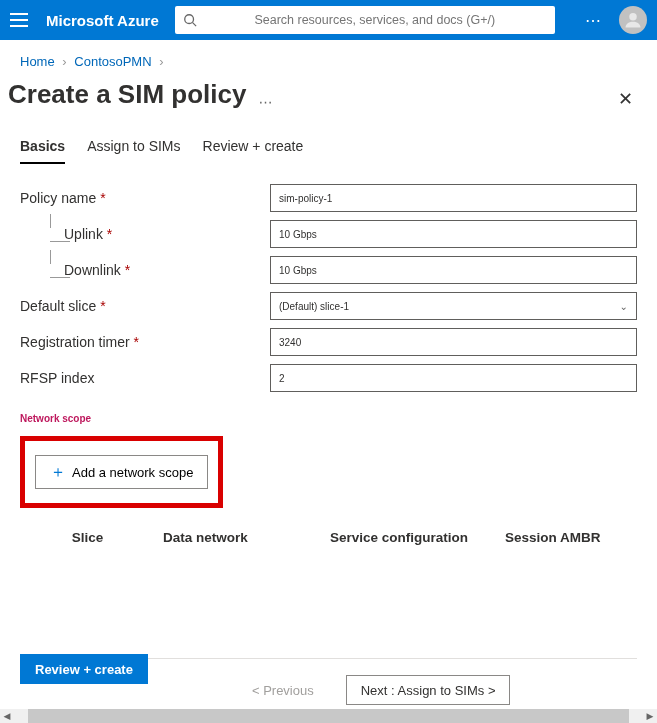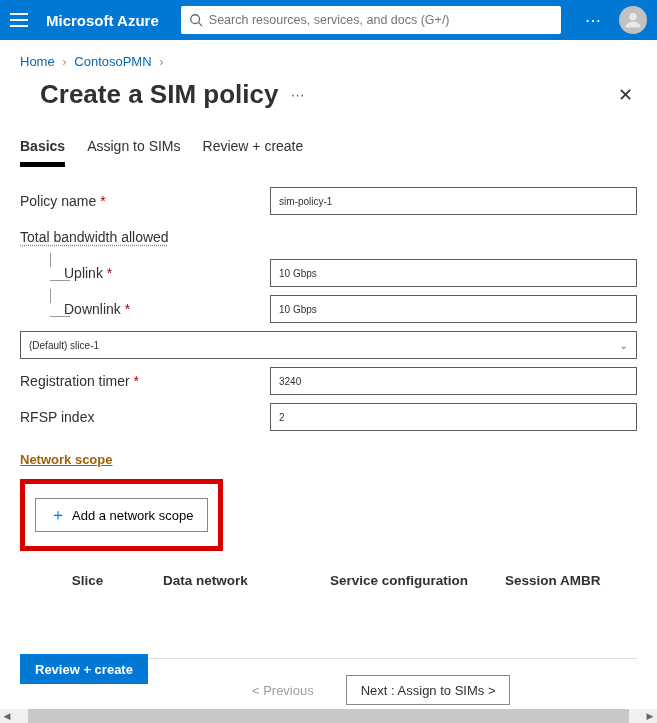--- a/index.html
+++ b/index.html
@@ -2,62 +2,62 @@
 <html><head>
 <meta charset="utf-8">
 <style>
   * { box-sizing: border-box; margin: 0; padding: 0; font-family: "Segoe UI", Arial, sans-serif; }
   body { width: 657px; height: 723px; overflow: hidden; background: #fff; position: relative; }
 
   
   .topbar { background: #0078d4; height: 40px; display: flex; align-items: center; padding: 0 10px; color: #fff; }
   .hamburger { width: 18px; height: 14px; display:flex; flex-direction:column; justify-content:space-between; margin-right: 18px; cursor:pointer;}
   .hamburger span { display:block; height:2px; background:#fff; }
-  .brand { font-size: 15px; font-weight: 600; margin-right: 22px; white-space: nowrap;}
+  .brand { font-size: 15px; font-weight: 600; margin-right: 16px; white-space: nowrap;}
   .searchbox { flex: 0 0 380px; background:#fff; height:28px; border-radius:2px; display:flex; align-items:center; padding:0 8px; }
-  .searchbox input { border:none; outline:none; flex:1; font-size:12.5px; color:#555; background:transparent;}
+  .searchbox input { border:none; outline:none; flex:1; font-size:12.5px; color:#555; background:transparent;text-align:center;}
   .topright { margin-left:auto; display:flex; align-items:center; gap:16px;}
   .more-dots { color:#fff; font-size:16px; letter-spacing:2px;}
   .avatar-circle { width:28px; height:28px; border-radius:50%; background:#c1c1c1; display:flex; align-items:center; justify-content:center;}
   .avatar-circle svg{ width:20px; height:20px;}
 
   
   .breadcrumbs { padding: 14px 20px 6px 20px; font-size: 13px; color: #0067b8; }
   .breadcrumbs a { color:#0067b8; text-decoration:none; }
   .breadcrumbs .sep { color:#999; margin:0 4px;}
 
   
-  .titlebar { padding: 4px 20px 22px 8px; display:flex; align-items:center;margin-left:32px;}
+  .titlebar { padding: 4px 20px 22px 8px; display:flex; align-items:flex-end;}
   .titlebar h1 { font-size: 26px; font-weight:600; color:#323130; }
   .title-more { margin-left:12px; color:#666; letter-spacing:2px; font-size:14px;}
   .title-close { margin-left:auto; margin-right:4px; font-size:18px; color:#333; cursor:pointer;}
 
   
   .tabs { display:flex; gap:22px; border-bottom:1px solid #e0e0e000; padding: 0 20px; margin-bottom:18px;}
   .tab { font-size: 14px; color:#323130; padding:6px 0 8px 0; cursor:pointer; border-bottom:2px solid transparent;}
-  .tab.active { border-bottom:5px solid #000000; font-weight:600;}
+  .tab.active { border-bottom:2px solid #000000; font-weight:600;}
 
   
   .form { padding: 0 20px; }
   .row { display:flex; align-items:center; margin-bottom:6px; min-height:30px;}
   .row .label { flex:0 0 250px; font-size:14px; color:#323130; position:relative; padding-left:0;}
   .row .label.req::after { content:" *"; color:#a80000;}
   .row .field { flex:1; }
   .row input.text, .row .select { width:100%; height:28px; border:1px solid #605e5c; font-size:10px; padding:0 8px; background:#fff; color:#323130;}
   .row .select { display:flex; align-items:center; justify-content:space-between; cursor:pointer;gap:20px;}
   .row .select .chev { color:#666;}
 
   
   .indent-wrap .label { padding-left: 44px; position:relative;}
   .bracket { position:absolute; left:22px; top:0; bottom:0; width:20px; }
   .bracket::before { content:""; position:absolute; left:8px; top:-12px; bottom:14px; width:1px; background:#999;}
   .bracket.top::before { top:-12px; bottom:14px;}
   .bracket::after { content:""; position:absolute; left:8px; width:20px; height:1px; background:#999; top:15px;}
 
-  .section-title { font-size:13px; font-weight:700; color:#a16207; margin: 20px 0 12px 0; text-decoration: underline;}
+  .section-title { font-size:10px; font-weight:700; color:#be185d; margin: 20px 0 12px 0;}
 
   
   .add-scope-box { border: 5px solid #d90000; padding: 14px 10px; display:inline-block; margin-bottom:18px;}
   .add-scope-btn { border:1px solid #8a8886; background:#fff; height:34px; padding: 0 14px; font-size:13px; display:flex; align-items:center; gap:6px; cursor:pointer;}
   .add-scope-btn .plus{ color:#0078d4; font-size:16px; font-weight:400;}
 
   
   .table-head { display:flex; padding:0 0; font-size:13.5px; font-weight:600; color:#323130; margin-top:4px;}
   .table-head div:nth-child(1){ flex:0 0 135px;text-align:center;}
   .table-head div:nth-child(2){ flex:0 0 175px;padding-left:8px;}
@@ -124,42 +124,39 @@
   <div class="tab">Review + create</div>
 </div>
 
 <div class="form">
 
   <div class="row">
     <div class="label req">Policy name</div>
     <div class="field"><input class="text" value="sim-policy-1" style=""></div>
   </div>
 
-  <div class="row">
-    <div class="label" style="text-decoration:underline dotted #888; text-underline-offset:3px;">Total bandwidth allowed</div>
-    <div class="field"></div>
-  </div>
 
   <div class="row indent-wrap">
     <div class="label req">
       <span class="bracket top"></span>
       <span>Uplink</span>
     </div>
     <div class="field"><input class="text" value="10 Gbps" style=""></div>
   </div>
 
   <div class="row indent-wrap">
     <div class="label req">
       <span class="bracket"></span>
       <span>Downlink</span>
     </div>
     <div class="field"><input class="text" value="10 Gbps" style=""></div>
   </div>
 
   <div class="row">
+    <div class="label req">Default slice</div>
     <div class="field">
       <div class="select">
         <span>(Default) slice-1</span>
         <span class="chev">⌄</span>
       </div>
     </div>
   </div>
 
   <div class="row">
     <div class="label req">Registration timer</div>

